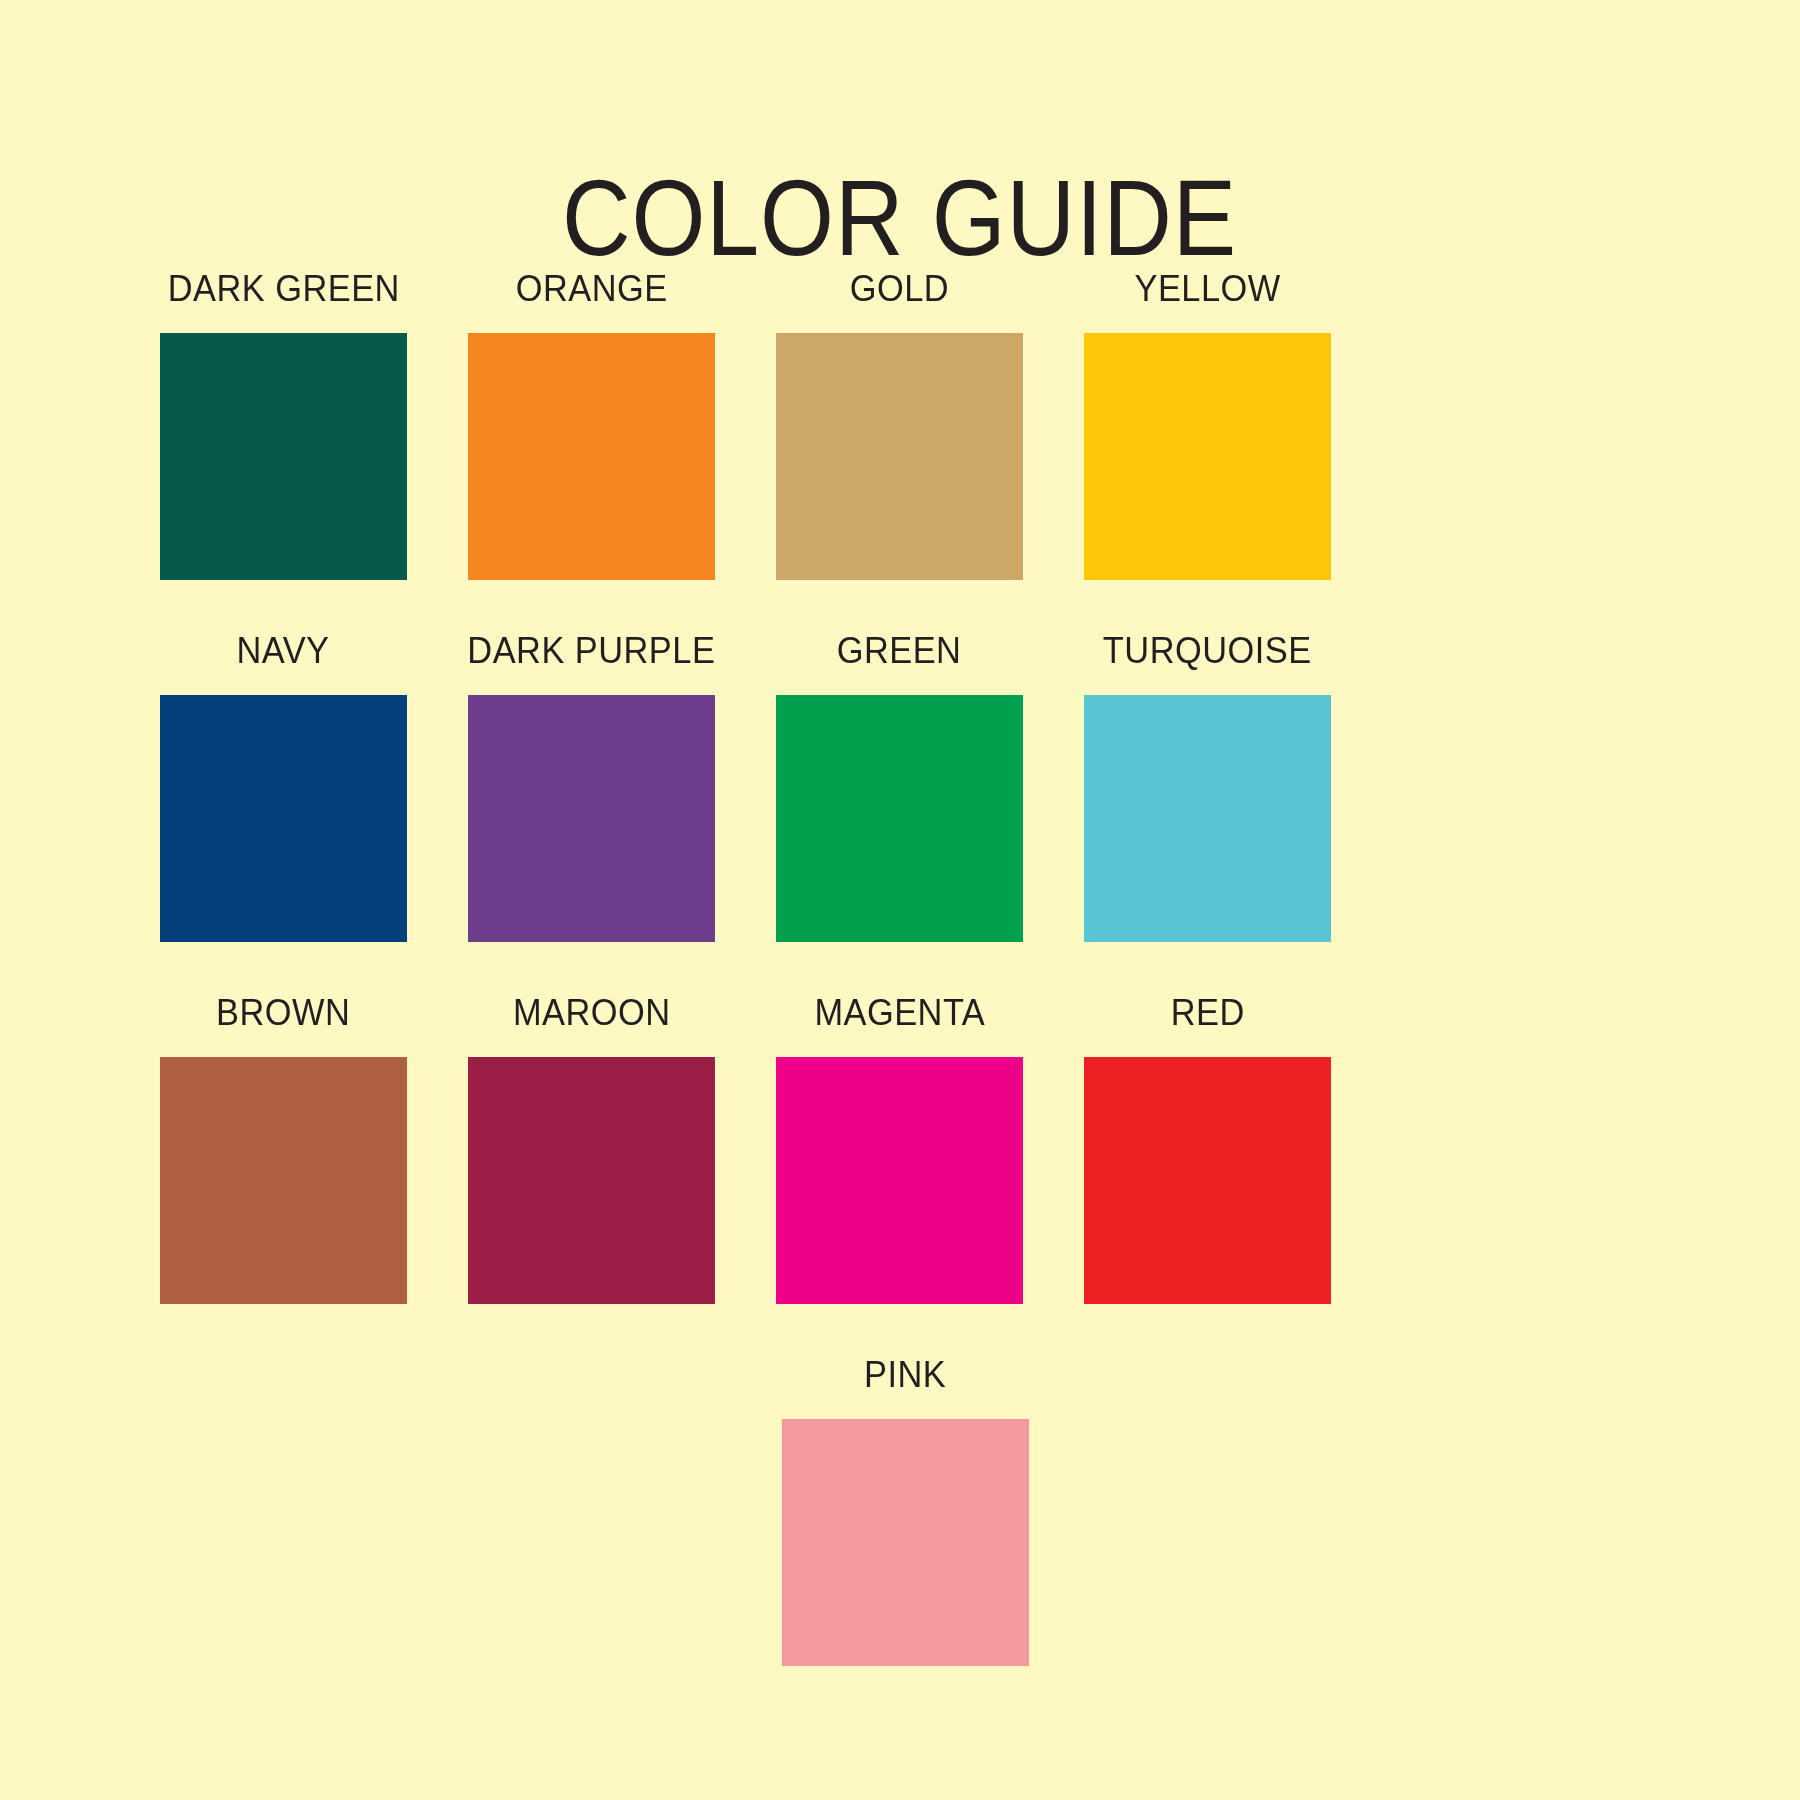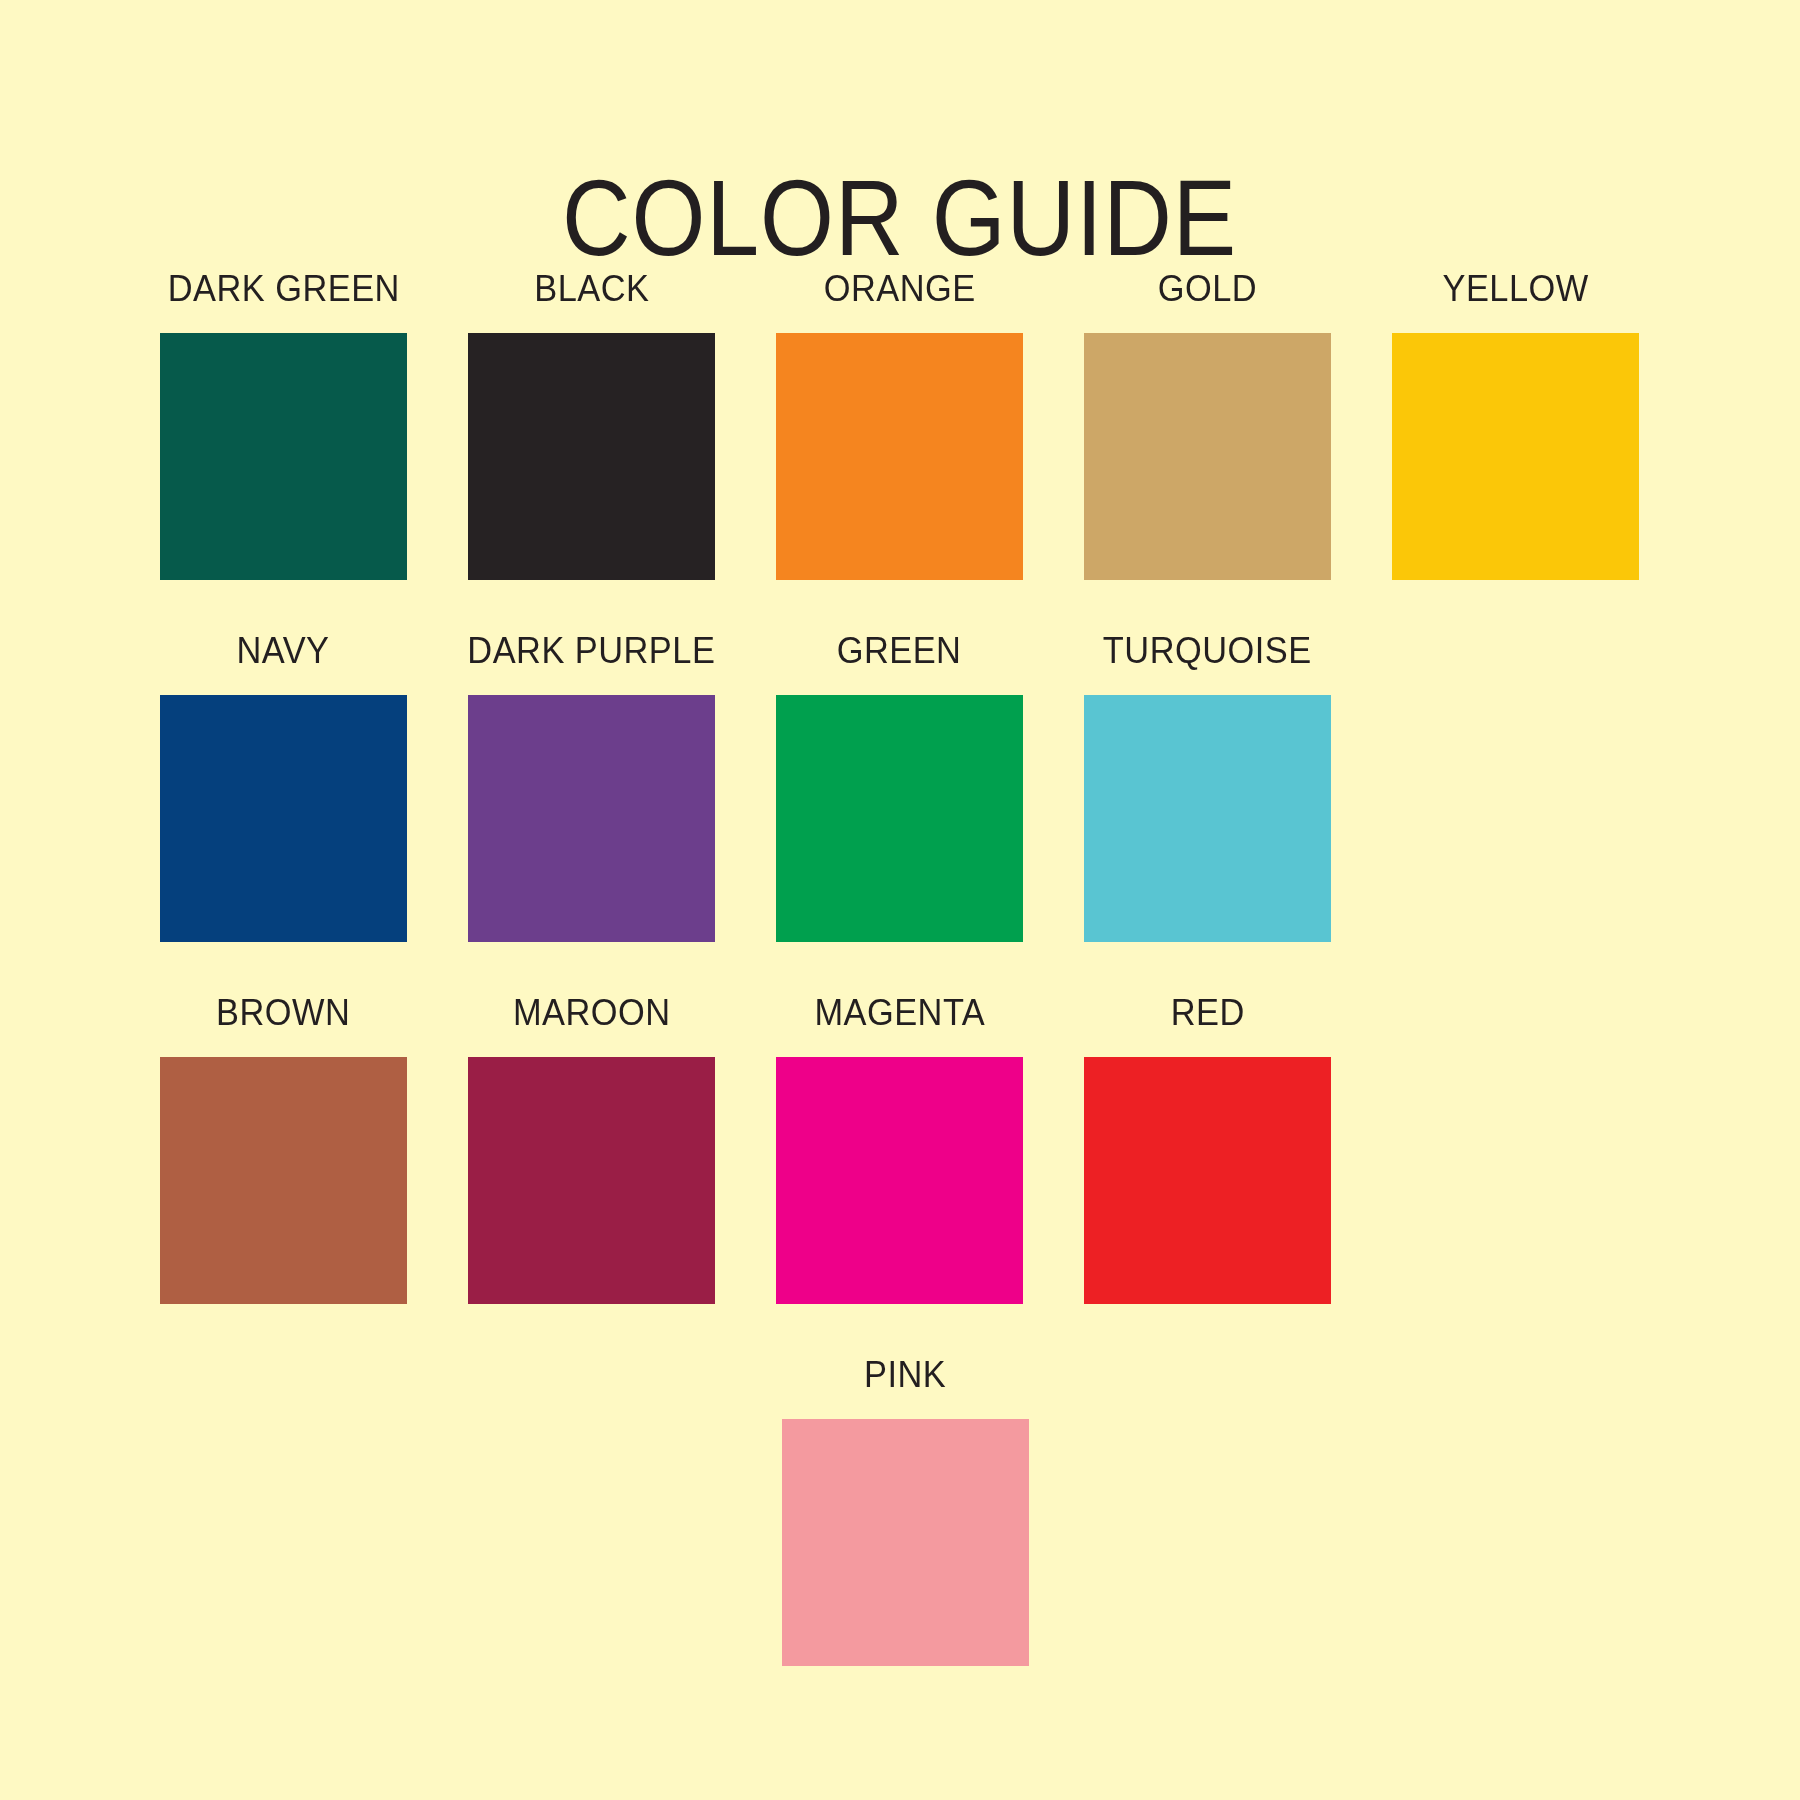--- a/index.html
+++ b/index.html
@@ -107,24 +107,20 @@
   </div>
 
   <div class="grid">
 
   <div class="row">
         <div class="cell">
           <div class="swatch-label" style="color: rgb(35, 31, 32);">DARK GREEN</div>
           <div class="swatch" style="background-color: rgb(6, 90, 75);"></div>
         </div>
         <div class="cell">
-          <div class="swatch-label" style="color: rgb(35, 31, 32);">BLACK</div>
-          <div class="swatch" style="background-color: rgb(38, 34, 35);"></div>
-        </div>
-        <div class="cell">
           <div class="swatch-label" style="color: rgb(35, 31, 32);">ORANGE</div>
           <div class="swatch" style="background-color: rgb(245, 133, 31);"></div>
         </div>
         <div class="cell">
           <div class="swatch-label" style="color: rgb(35, 31, 32);">GOLD</div>
           <div class="swatch" style="background-color: rgb(205, 167, 103);"></div>
         </div>
         <div class="cell">
           <div class="swatch-label" style="color: rgb(35, 31, 32);">YELLOW</div>
           <div class="swatch" style="background-color: rgb(251, 199, 8);"></div>

